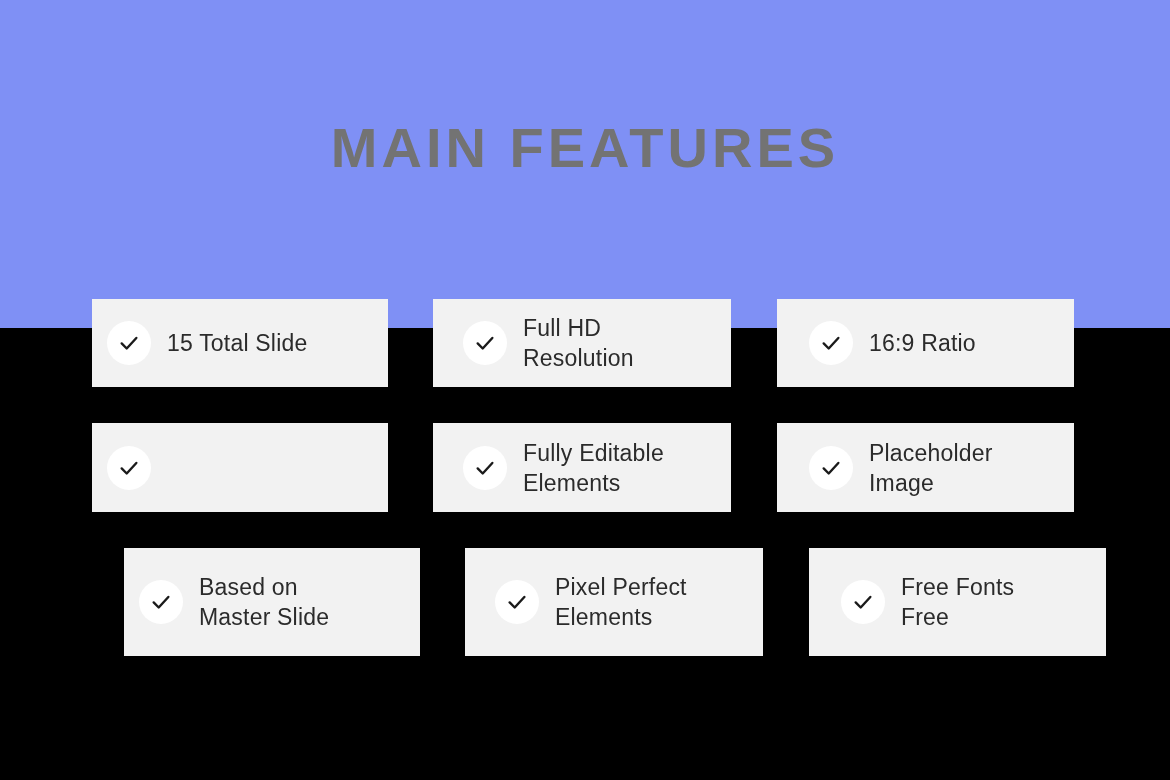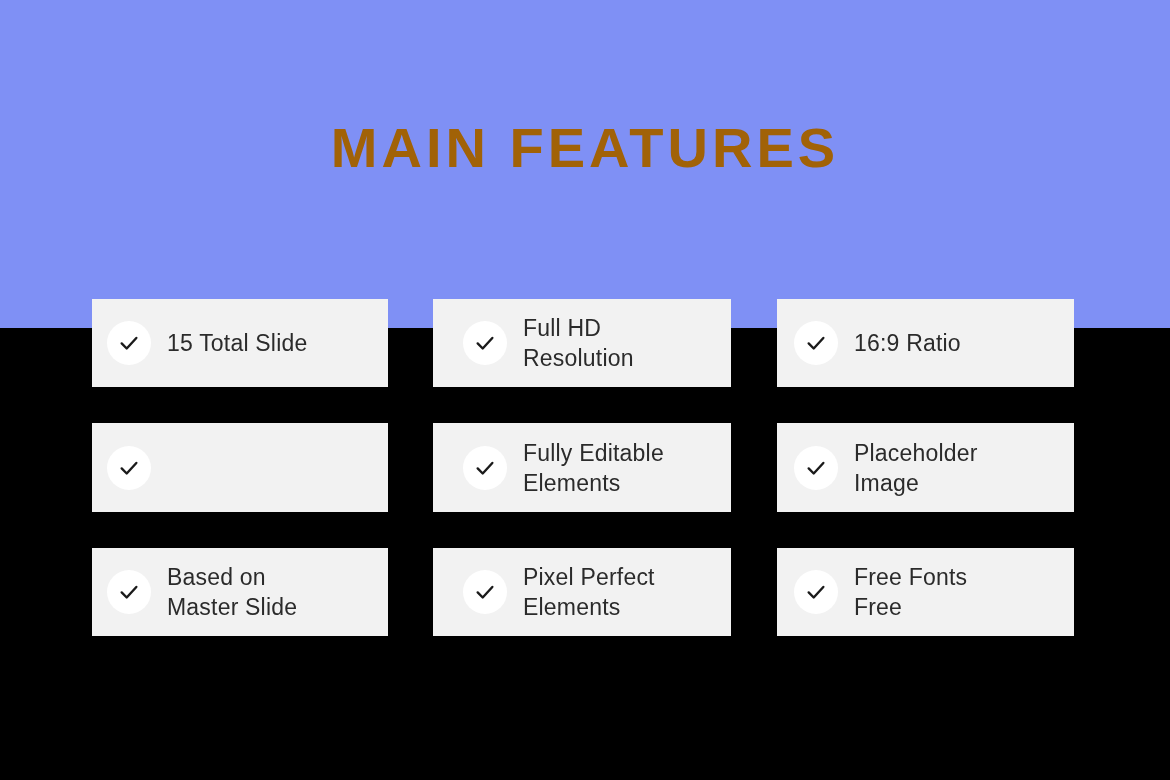--- a/index.html
+++ b/index.html
@@ -35,21 +35,21 @@
     width: 1170px;
     height: 452px;
     background: #000000;
   }
   .slide-title {
     position: absolute;
     left: 0;
     top: 112px;
     width: 1170px;
     text-align: center;
-    color: #a16207;
+    color: #737373;
     font-size: 56px;
     font-weight: bold;
     letter-spacing: 4px;
     line-height: 72px;
     white-space: nowrap;
   }
   .features-grid {
     position: absolute;
     left: 92px;
     top: 299px;
@@ -58,24 +58,24 @@
   }
   .feature-card {
     position: absolute;
     background: #f2f2f2;
     display: flex;
     align-items: center;
     box-sizing: border-box;
   }
   .feature-card.col-0 { left: 0px;   width: 296px; padding-left: 15px; }
   .feature-card.col-1 { left: 341px; width: 298px; padding-left: 30px; }
-  .feature-card.col-2 { left: 685px; width: 297px; padding-left: 17px; }
+  .feature-card.col-2 { left: 685px; width: 297px; padding-left: 32px; }
   .feature-card.row-0 { top: 0px;   height: 88px; }
   .feature-card.row-1 { top: 124px; height: 89px; }
-  .feature-card.row-2 { top: 249px; height: 88px; }
+  .feature-card.row-2 { top: 249px; height: 108px; margin-left: 32px; }
 
   .check-badge {
     flex: 0 0 auto;
     width: 44px;
     height: 44px;
     border-radius: 50%;
     background: #ffffff;
     display: flex;
     align-items: center;
     justify-content: center;

